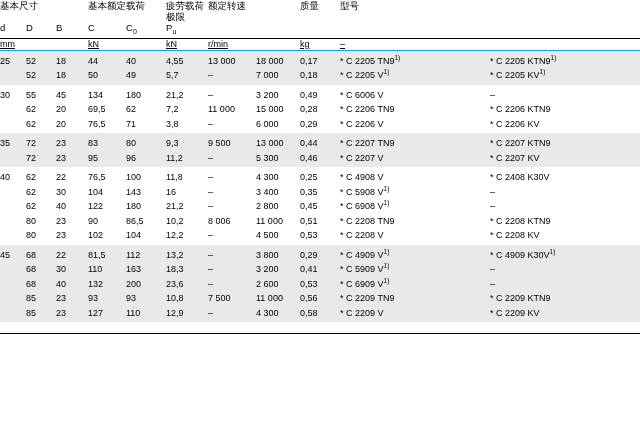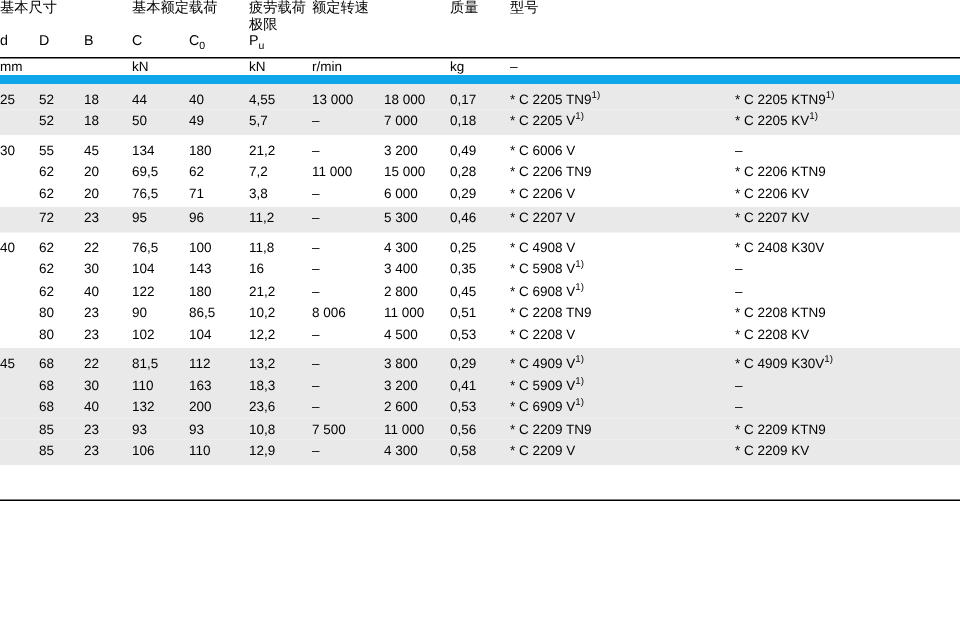--- a/index.html
+++ b/index.html
@@ -70,21 +70,22 @@
   .hdr-sym sub {
     font-size: 7px;
   }
   .hdr-units {
     font-size: 9px;
     padding-top: 6px;
     padding-bottom: 7px;
     line-height: 11px;
   }
   .unitrow {
-    border-bottom: 6px solid #0ea5e9;
+    border-bottom: 1px solid #0ea5e9;
+    text-decoration: underline;
   }
   td.pad-l { padding-left: 3px; }
 
   
   tr.data td {
     font-size: 9px;
     line-height: 12.5px;
     padding-top: 1px;
     padding-bottom: 1px;
   }
@@ -216,20 +217,33 @@
           <td class="num pad-l">20</td>
           <td class="num pad-l">76,5</td>
           <td class="num pad-l">71</td>
           <td class="num pad-l">3,8</td>
           <td class="num pad-l">–</td>
           <td class="num pad-l">6 000</td>
           <td class="num pad-l">0,29</td>
           <td class="desig pad-l"><span>* C 2206 V</span></td>
           <td class="desig pad-l"><span>* C 2206 KV</span></td>
         </tr>
+        <tr class="data shade group-first">
+          <td class="firstcol">35</td>
+          <td class="num pad-l">72</td>
+          <td class="num pad-l">23</td>
+          <td class="num pad-l">83</td>
+          <td class="num pad-l">80</td>
+          <td class="num pad-l">9,3</td>
+          <td class="num pad-l">9 500</td>
+          <td class="num pad-l">13 000</td>
+          <td class="num pad-l">0,44</td>
+          <td class="desig pad-l"><span>* C 2207 TN9</span></td>
+          <td class="desig pad-l"><span>* C 2207 KTN9</span></td>
+        </tr>
         <tr class="data shade group-last">
           <td class="firstcol"></td>
           <td class="num pad-l">72</td>
           <td class="num pad-l">23</td>
           <td class="num pad-l">95</td>
           <td class="num pad-l">96</td>
           <td class="num pad-l">11,2</td>
           <td class="num pad-l">–</td>
           <td class="num pad-l">5 300</td>
           <td class="num pad-l">0,46</td>
@@ -350,21 +364,21 @@
           <td class="num pad-l">7 500</td>
           <td class="num pad-l">11 000</td>
           <td class="num pad-l">0,56</td>
           <td class="desig pad-l"><span>* C 2209 TN9</span></td>
           <td class="desig pad-l"><span>* C 2209 KTN9</span></td>
         </tr>
         <tr class="data shade group-last">
           <td class="firstcol"></td>
           <td class="num pad-l">85</td>
           <td class="num pad-l">23</td>
-          <td class="num pad-l">106</td>
+          <td class="num pad-l">127</td>
           <td class="num pad-l">110</td>
           <td class="num pad-l">12,9</td>
           <td class="num pad-l">–</td>
           <td class="num pad-l">4 300</td>
           <td class="num pad-l">0,58</td>
           <td class="desig pad-l"><span>* C 2209 V</span></td>
           <td class="desig pad-l"><span>* C 2209 KV</span></td>
         </tr>
       </tbody>
 </table>

